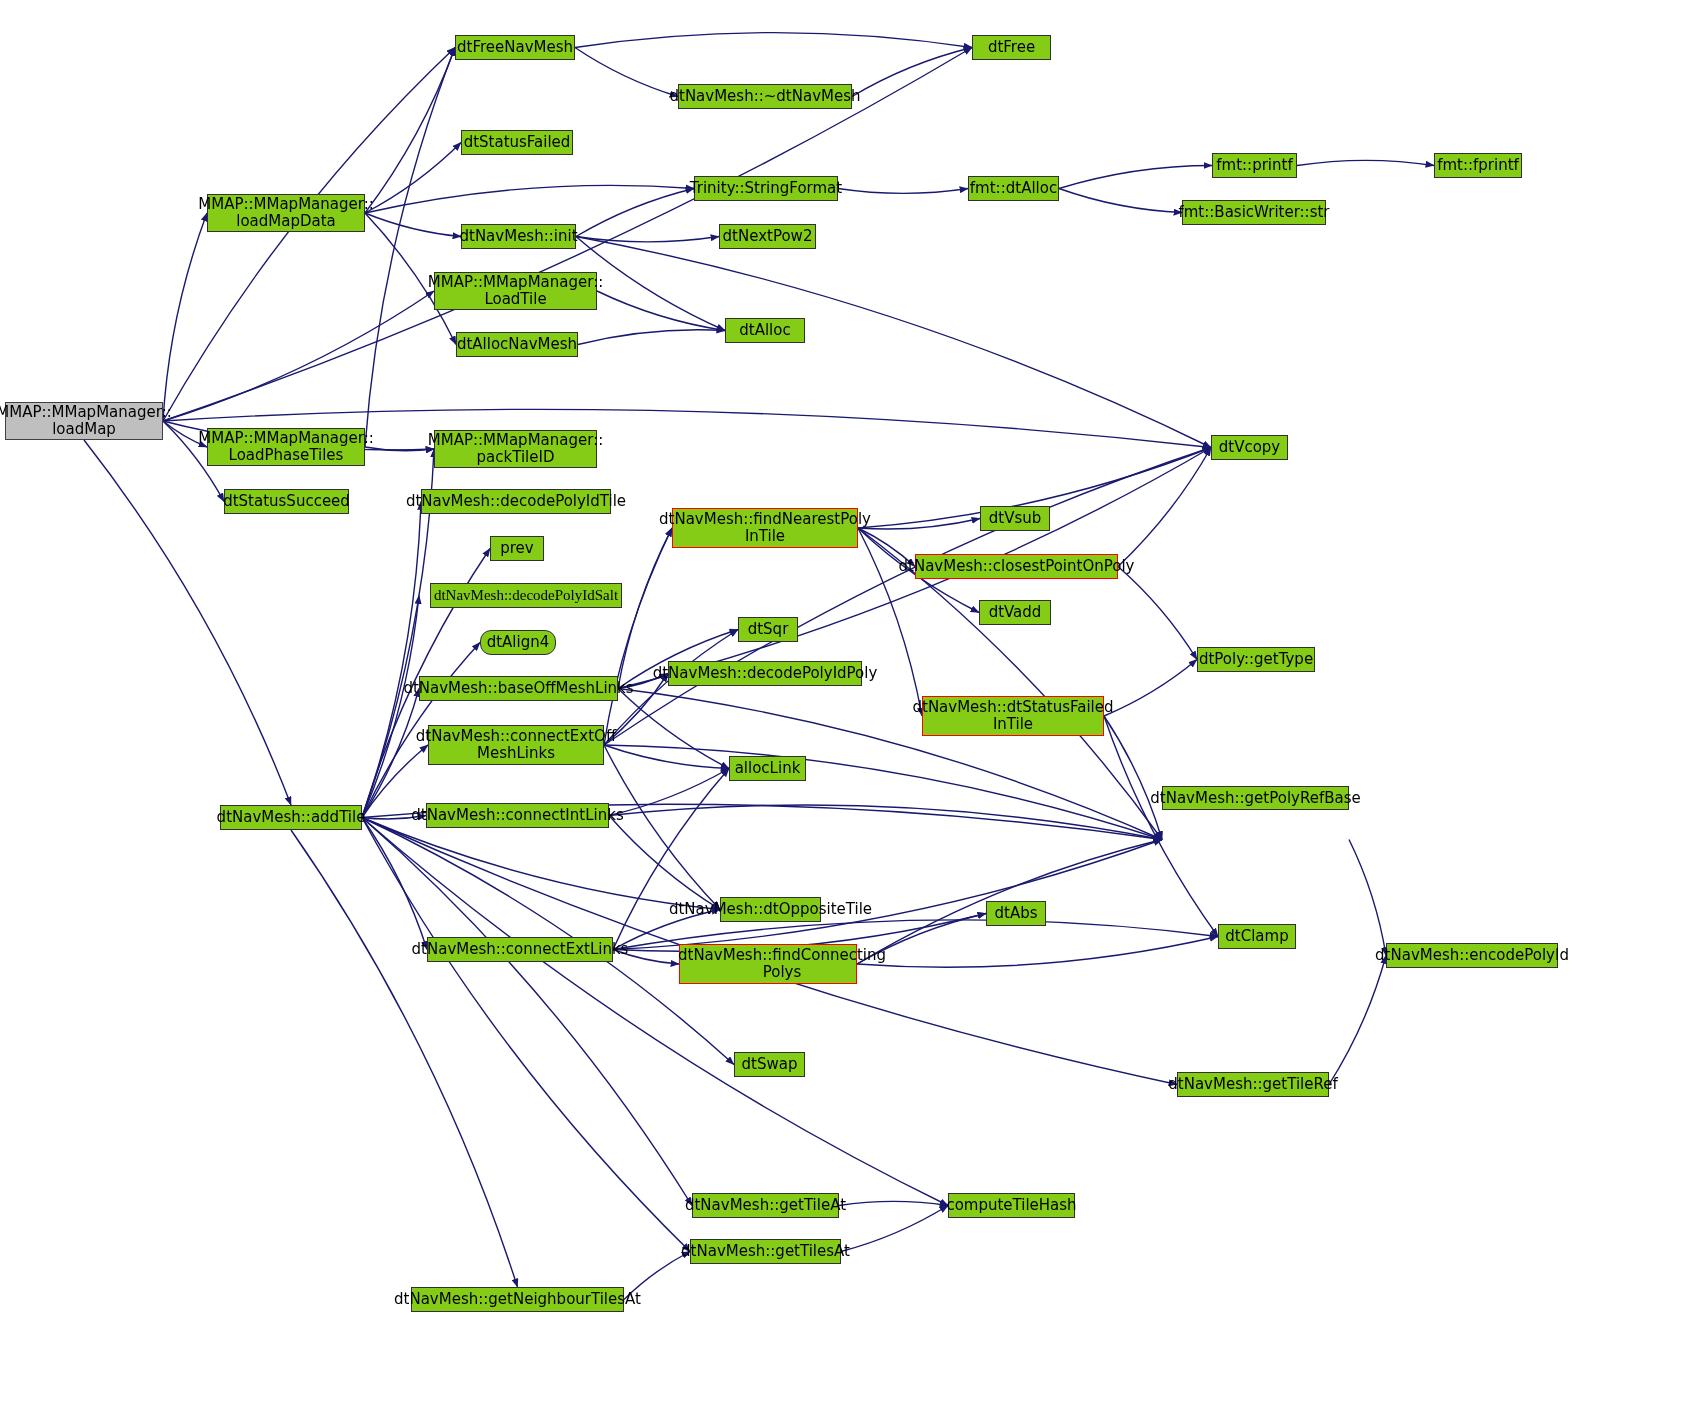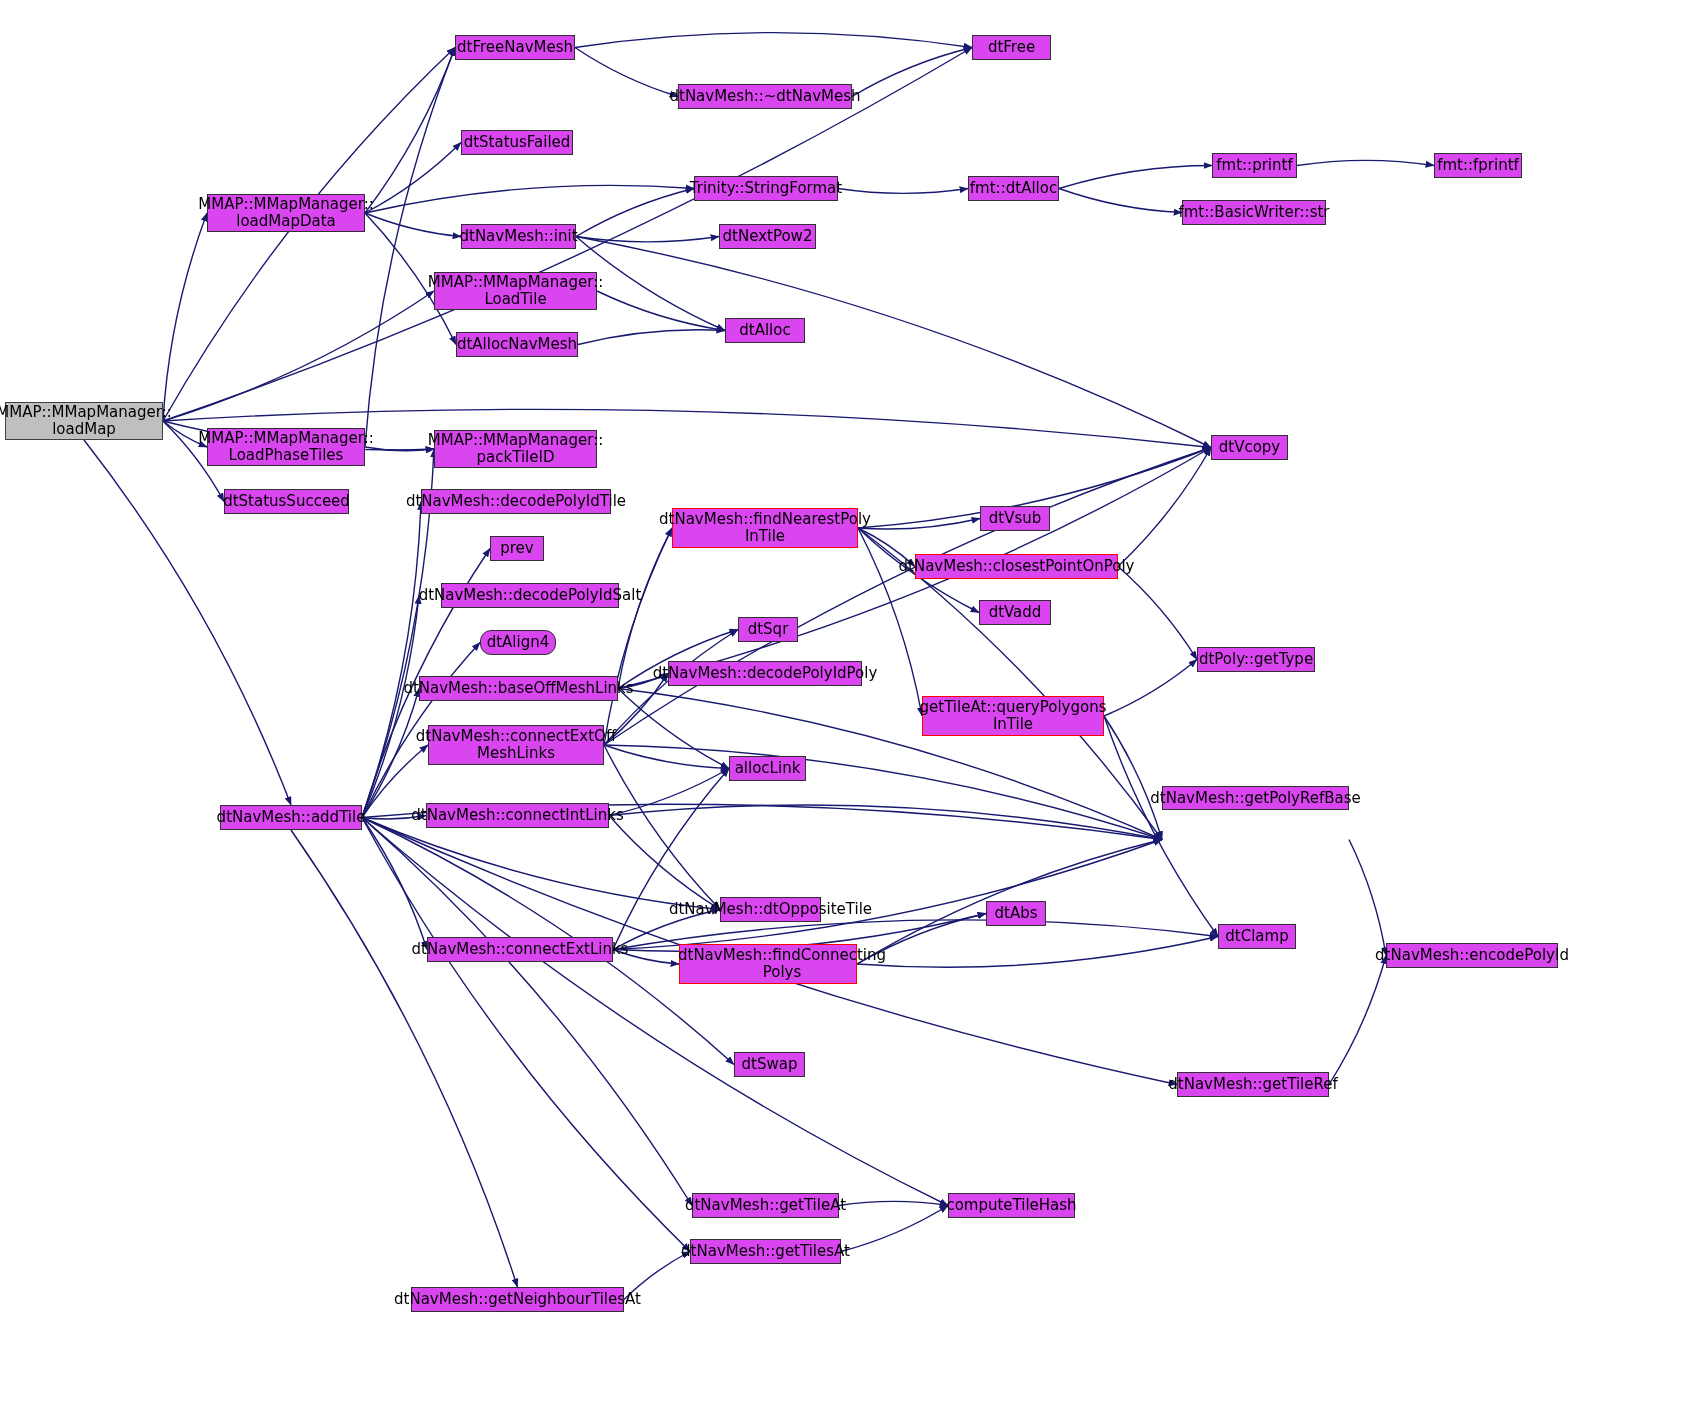--- a/index.html
+++ b/index.html
@@ -1,19 +1,19 @@
 <!DOCTYPE html>
 <html><head>
 <meta charset="utf-8">
 <style>
   html,body{margin:0;padding:0;background:#ffffff;}
   #page{position:relative;width:1692px;height:1422px;background:#ffffff;overflow:hidden;
         font-family:"DejaVu Sans","Liberation Sans",sans-serif;}
   #edges{position:absolute;left:0;top:0;width:1692px;height:1422px;}
-  .node{position:absolute;box-sizing:border-box;background:#d946ef;border:1px solid #303030;
+  .node{position:absolute;box-sizing:border-box;background:#84cc16;border:1px solid #303030;
         display:flex;align-items:center;justify-content:center;text-align:center;
         font-size:15px;line-height:1.12;color:#000000;white-space:pre-line;padding:0 4px;}
   .node.red{border:1px solid #ff0000;}
   .node.root{background:#bfbfbf;border:1px solid #404040;}
 </style>
 </head>
 <body>
 
 <div id="page">
   <svg id="edges" viewBox="0 0 1692 1422">
@@ -135,28 +135,28 @@
       <div class="node" style="left: 725px; top: 318px; width: 80px; height: 25px;">dtAlloc</div>
       <div class="node" style="left: 434px; top: 430px; width: 163px; height: 38px;">MMAP::MMapManager::
 packTileID</div>
       <div class="node" style="left: 1211px; top: 435px; width: 77px; height: 25px;">dtVcopy</div>
       <div class="node" style="left: 421px; top: 489px; width: 190px; height: 25px;">dtNavMesh::decodePolyIdTile</div>
       <div class="node red" style="left: 672px; top: 508px; width: 186px; height: 40px;">dtNavMesh::findNearestPoly
 InTile</div>
       <div class="node" style="left: 980px; top: 506px; width: 70px; height: 25px;">dtVsub</div>
       <div class="node red" style="left: 915px; top: 554px; width: 203px; height: 25px;">dtNavMesh::closestPointOnPoly</div>
       <div class="node" style="left: 490px; top: 536px; width: 54px; height: 25px;">prev</div>
-      <div class="node" style="left: 441px; top: 583px; width: 178px; height: 25px;">dtNavMesh::decodePolyIdSalt</div>
+      <div class="node" style="left: 430px; top: 583px; width: 192px; height: 25px; font-family: Liberation Serif, serif;">dtNavMesh::decodePolyIdSalt</div>
       <div class="node" style="left: 979px; top: 600px; width: 72px; height: 25px;">dtVadd</div>
       <div class="node" style="left: 480px; top: 630px; width: 76px; height: 25px; border-radius: 11px;">dtAlign4</div>
       <div class="node" style="left: 738px; top: 617px; width: 60px; height: 25px;">dtSqr</div>
       <div class="node" style="left: 1197px; top: 647px; width: 118px; height: 25px;">dtPoly::getType</div>
       <div class="node" style="left: 419px; top: 676px; width: 199px; height: 25px;">dtNavMesh::baseOffMeshLinks</div>
       <div class="node" style="left: 668px; top: 661px; width: 194px; height: 25px;">dtNavMesh::decodePolyIdPoly</div>
-      <div class="node red" style="left: 922px; top: 696px; width: 182px; height: 40px;">getTileAt::queryPolygons
+      <div class="node red" style="left: 922px; top: 696px; width: 182px; height: 40px;">dtNavMesh::dtStatusFailed
 InTile</div>
       <div class="node" style="left: 428px; top: 725px; width: 176px; height: 40px;">dtNavMesh::connectExtOff
 MeshLinks</div>
       <div class="node" style="left: 729px; top: 756px; width: 77px; height: 25px;">allocLink</div>
       <div class="node" style="left: 220px; top: 805px; width: 142px; height: 25px;">dtNavMesh::addTile</div>
       <div class="node" style="left: 426px; top: 803px; width: 183px; height: 25px;">dtNavMesh::connectIntLinks</div>
       <div class="node" style="left: 1162px; top: 786px; width: 187px; height: 24px;">dtNavMesh::getPolyRefBase</div>
       <div class="node" style="left: 720px; top: 897px; width: 101px; height: 25px;">dtNavMesh::dtOppositeTile</div>
       <div class="node" style="left: 986px; top: 901px; width: 60px; height: 25px;">dtAbs</div>
       <div class="node" style="left: 1218px; top: 924px; width: 78px; height: 25px;">dtClamp</div>

